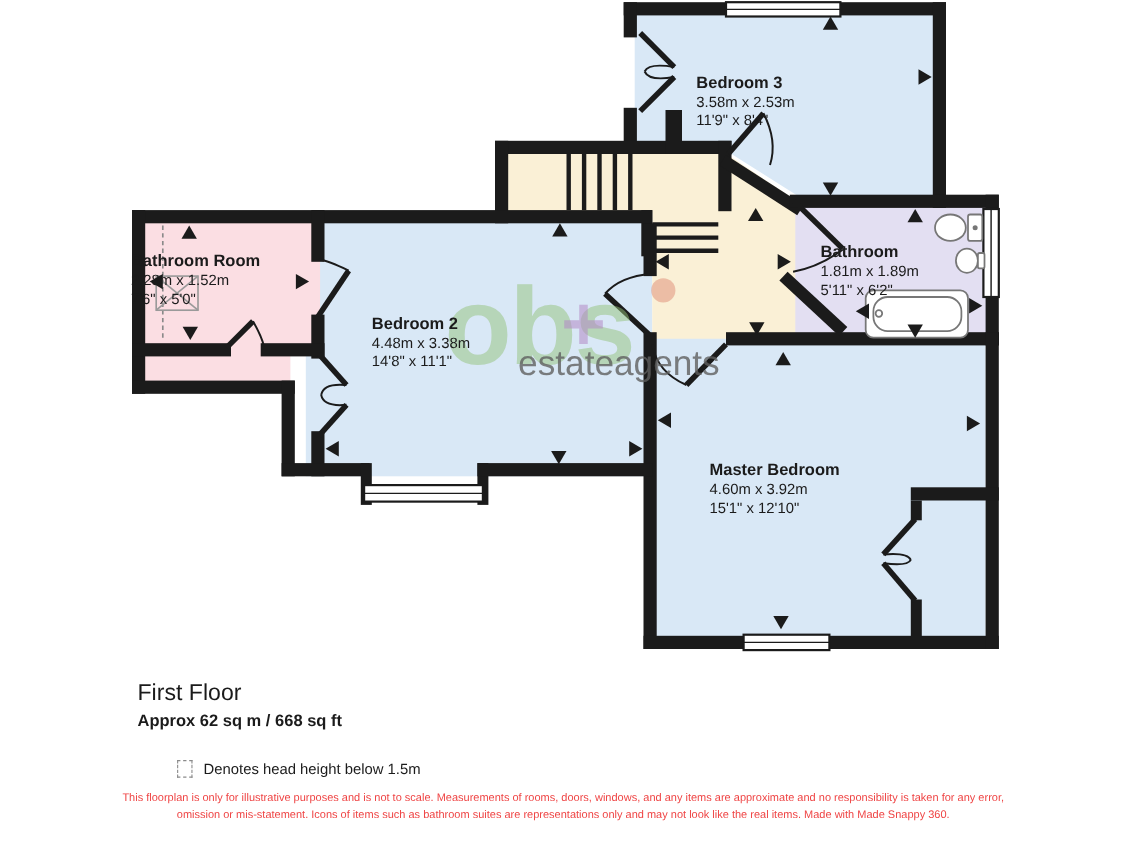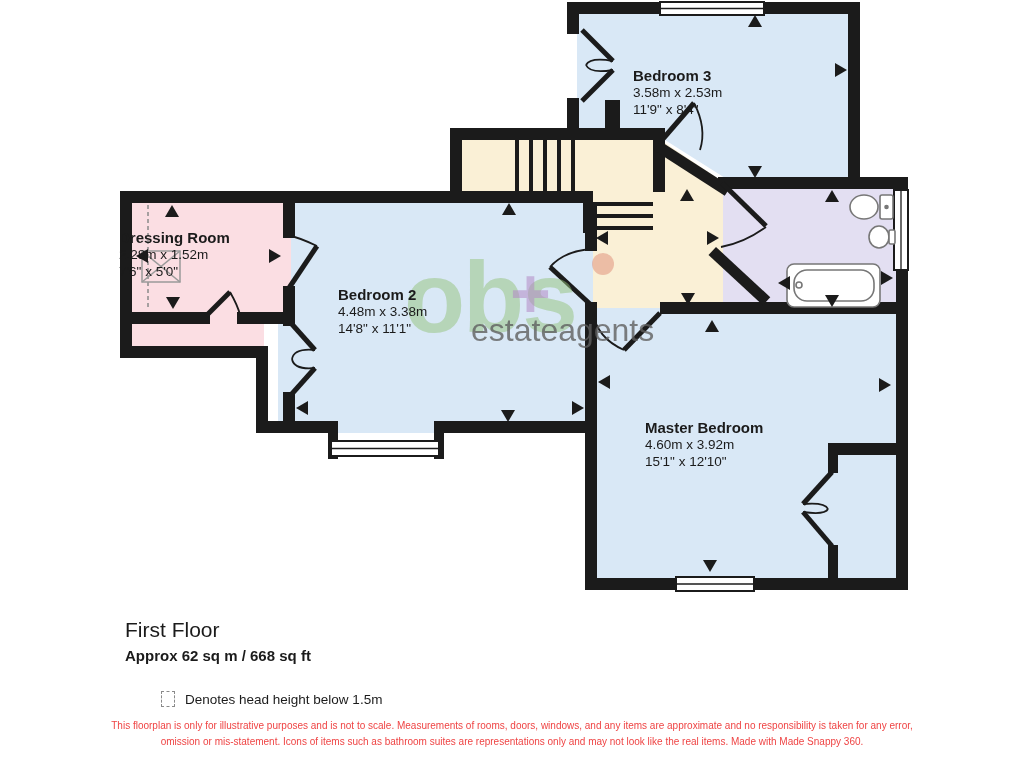--- a/index.html
+++ b/index.html
@@ -205,28 +205,33 @@
     <span class="wm-dot"></span>
     <span class="wm-word">estateagents</span>
   </div>
 
   <div class="room-label lbl-bedroom3">
     <div class="rn">Bedroom 3</div>
     <div class="rd">3.58m x 2.53m</div>
     <div class="rd">11'9" x 8'4"</div>
   </div>
   <div class="room-label lbl-dressing">
-    <div class="rn">Dressing Room</div>
+    <div class="rn">Bathroom Room</div>
     <div class="rd">2.28m x 1.52m</div>
     <div class="rd">7'6" x 5'0"</div>
   </div>
   <div class="room-label lbl-bedroom2">
     <div class="rn">Bedroom 2</div>
     <div class="rd">4.48m x 3.38m</div>
     <div class="rd">14'8" x 11'1"</div>
+  </div>
+  <div class="room-label lbl-bathroom">
+    <div class="rn">Bathroom</div>
+    <div class="rd">1.81m x 1.89m</div>
+    <div class="rd">5'11" x 6'2"</div>
   </div>
   <div class="room-label lbl-master">
     <div class="rn">Master Bedroom</div>
     <div class="rd">4.60m x 3.92m</div>
     <div class="rd">15'1" x 12'10"</div>
   </div>
 
   <div class="footer">
     <div class="floor-title">First Floor</div>
     <div class="floor-area">Approx 62 sq m / 668 sq ft</div>

